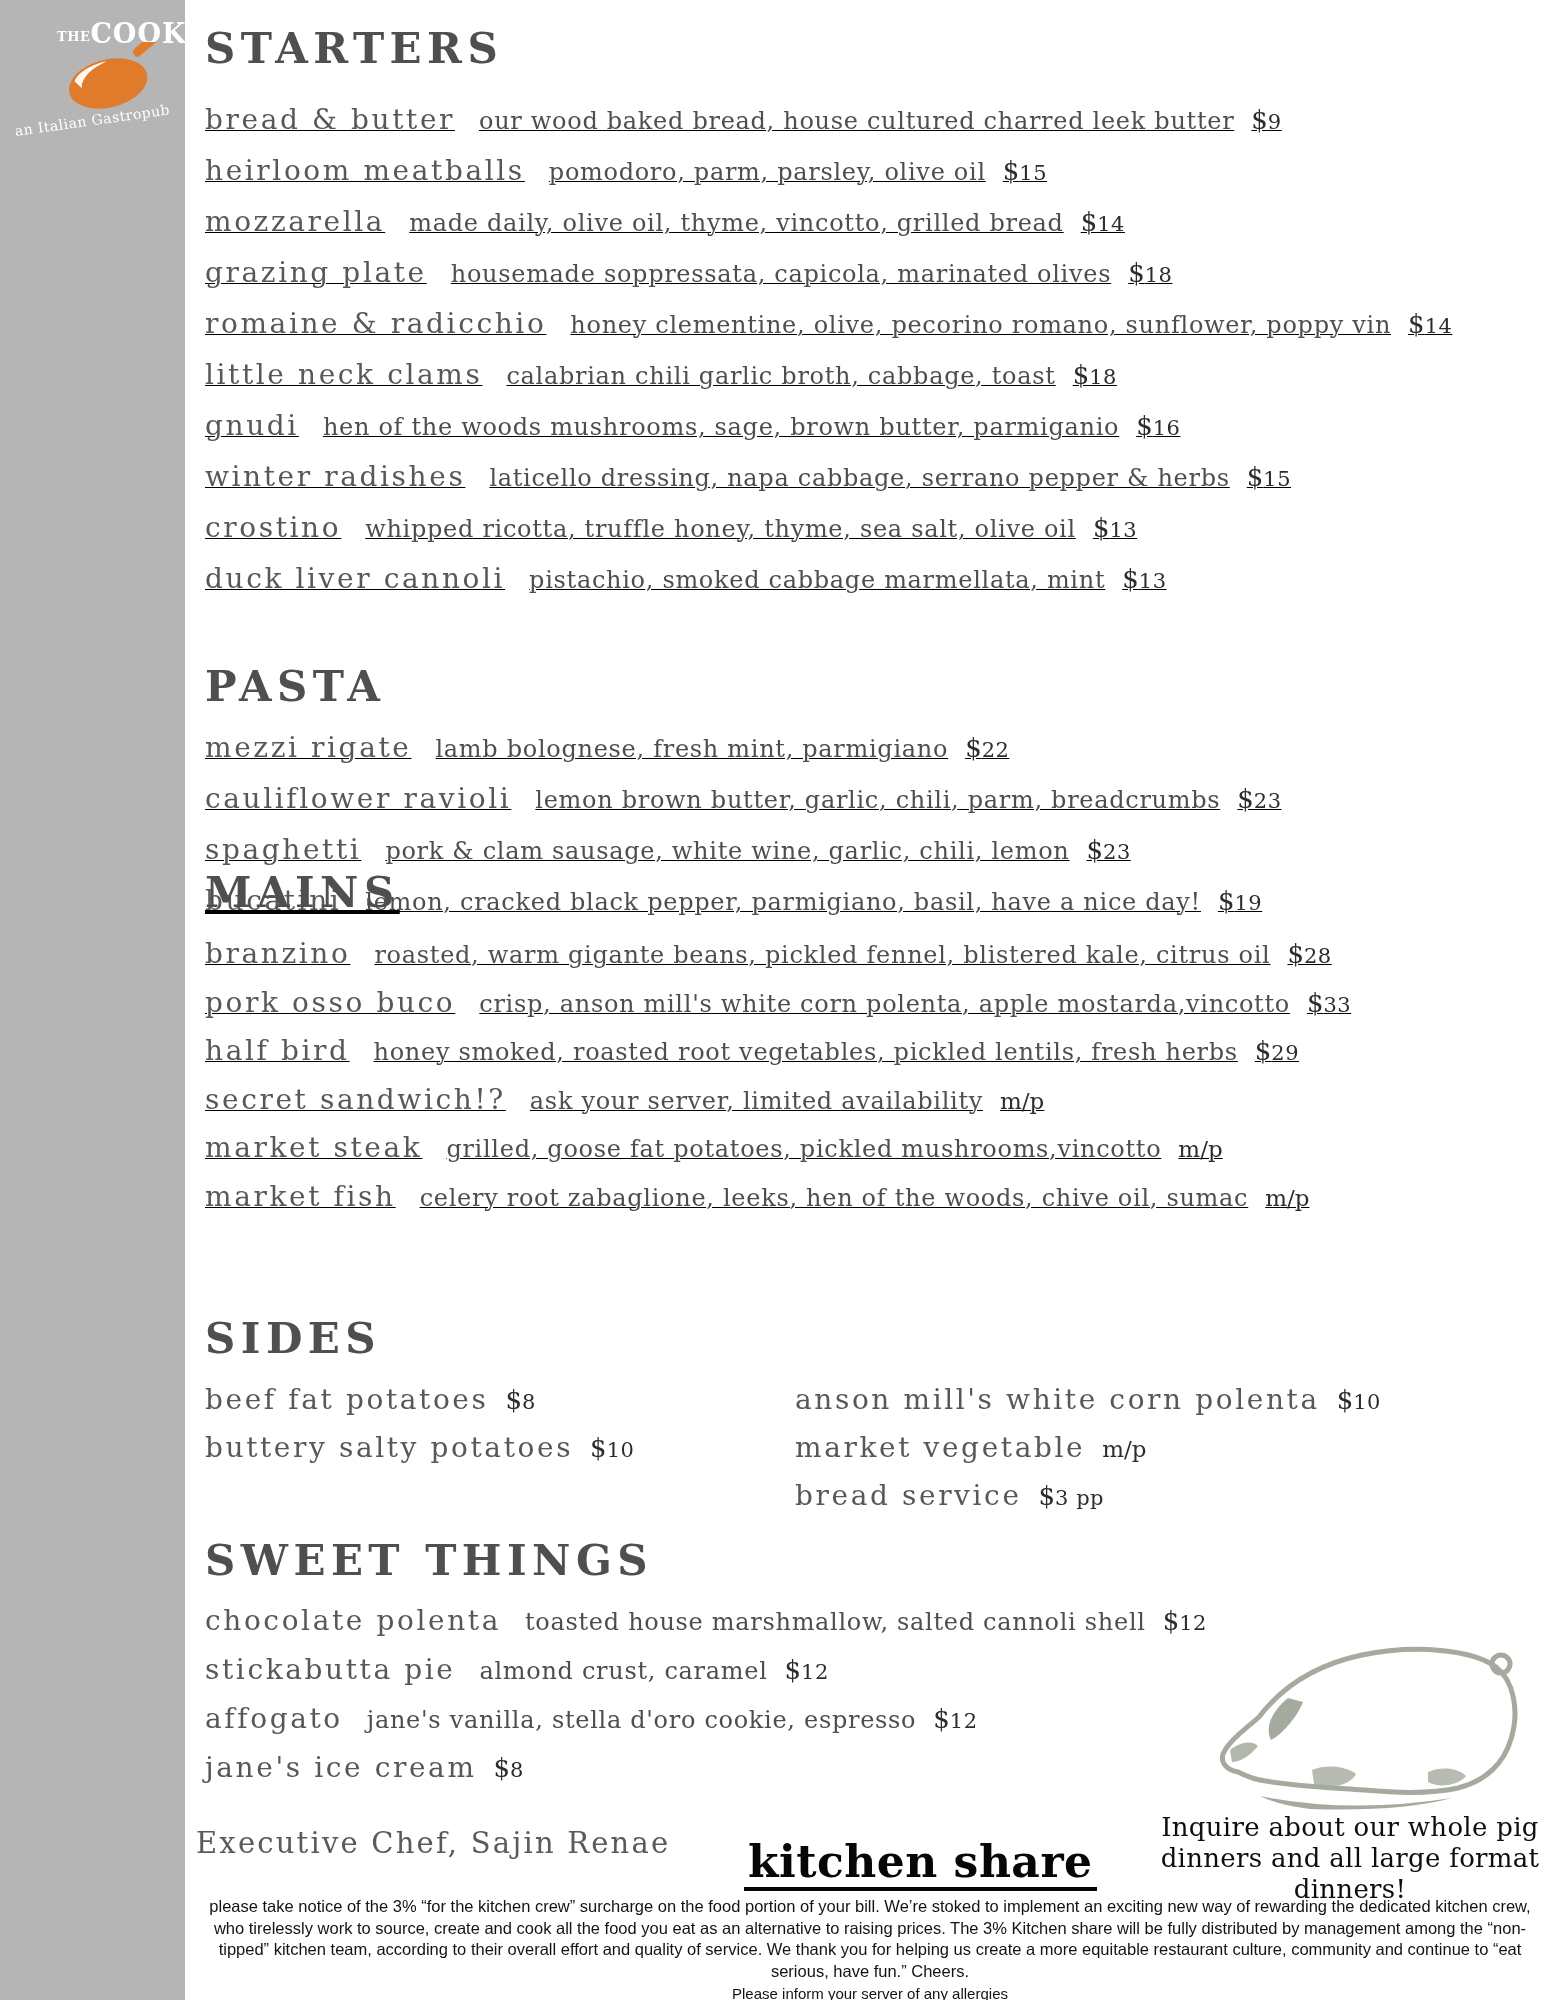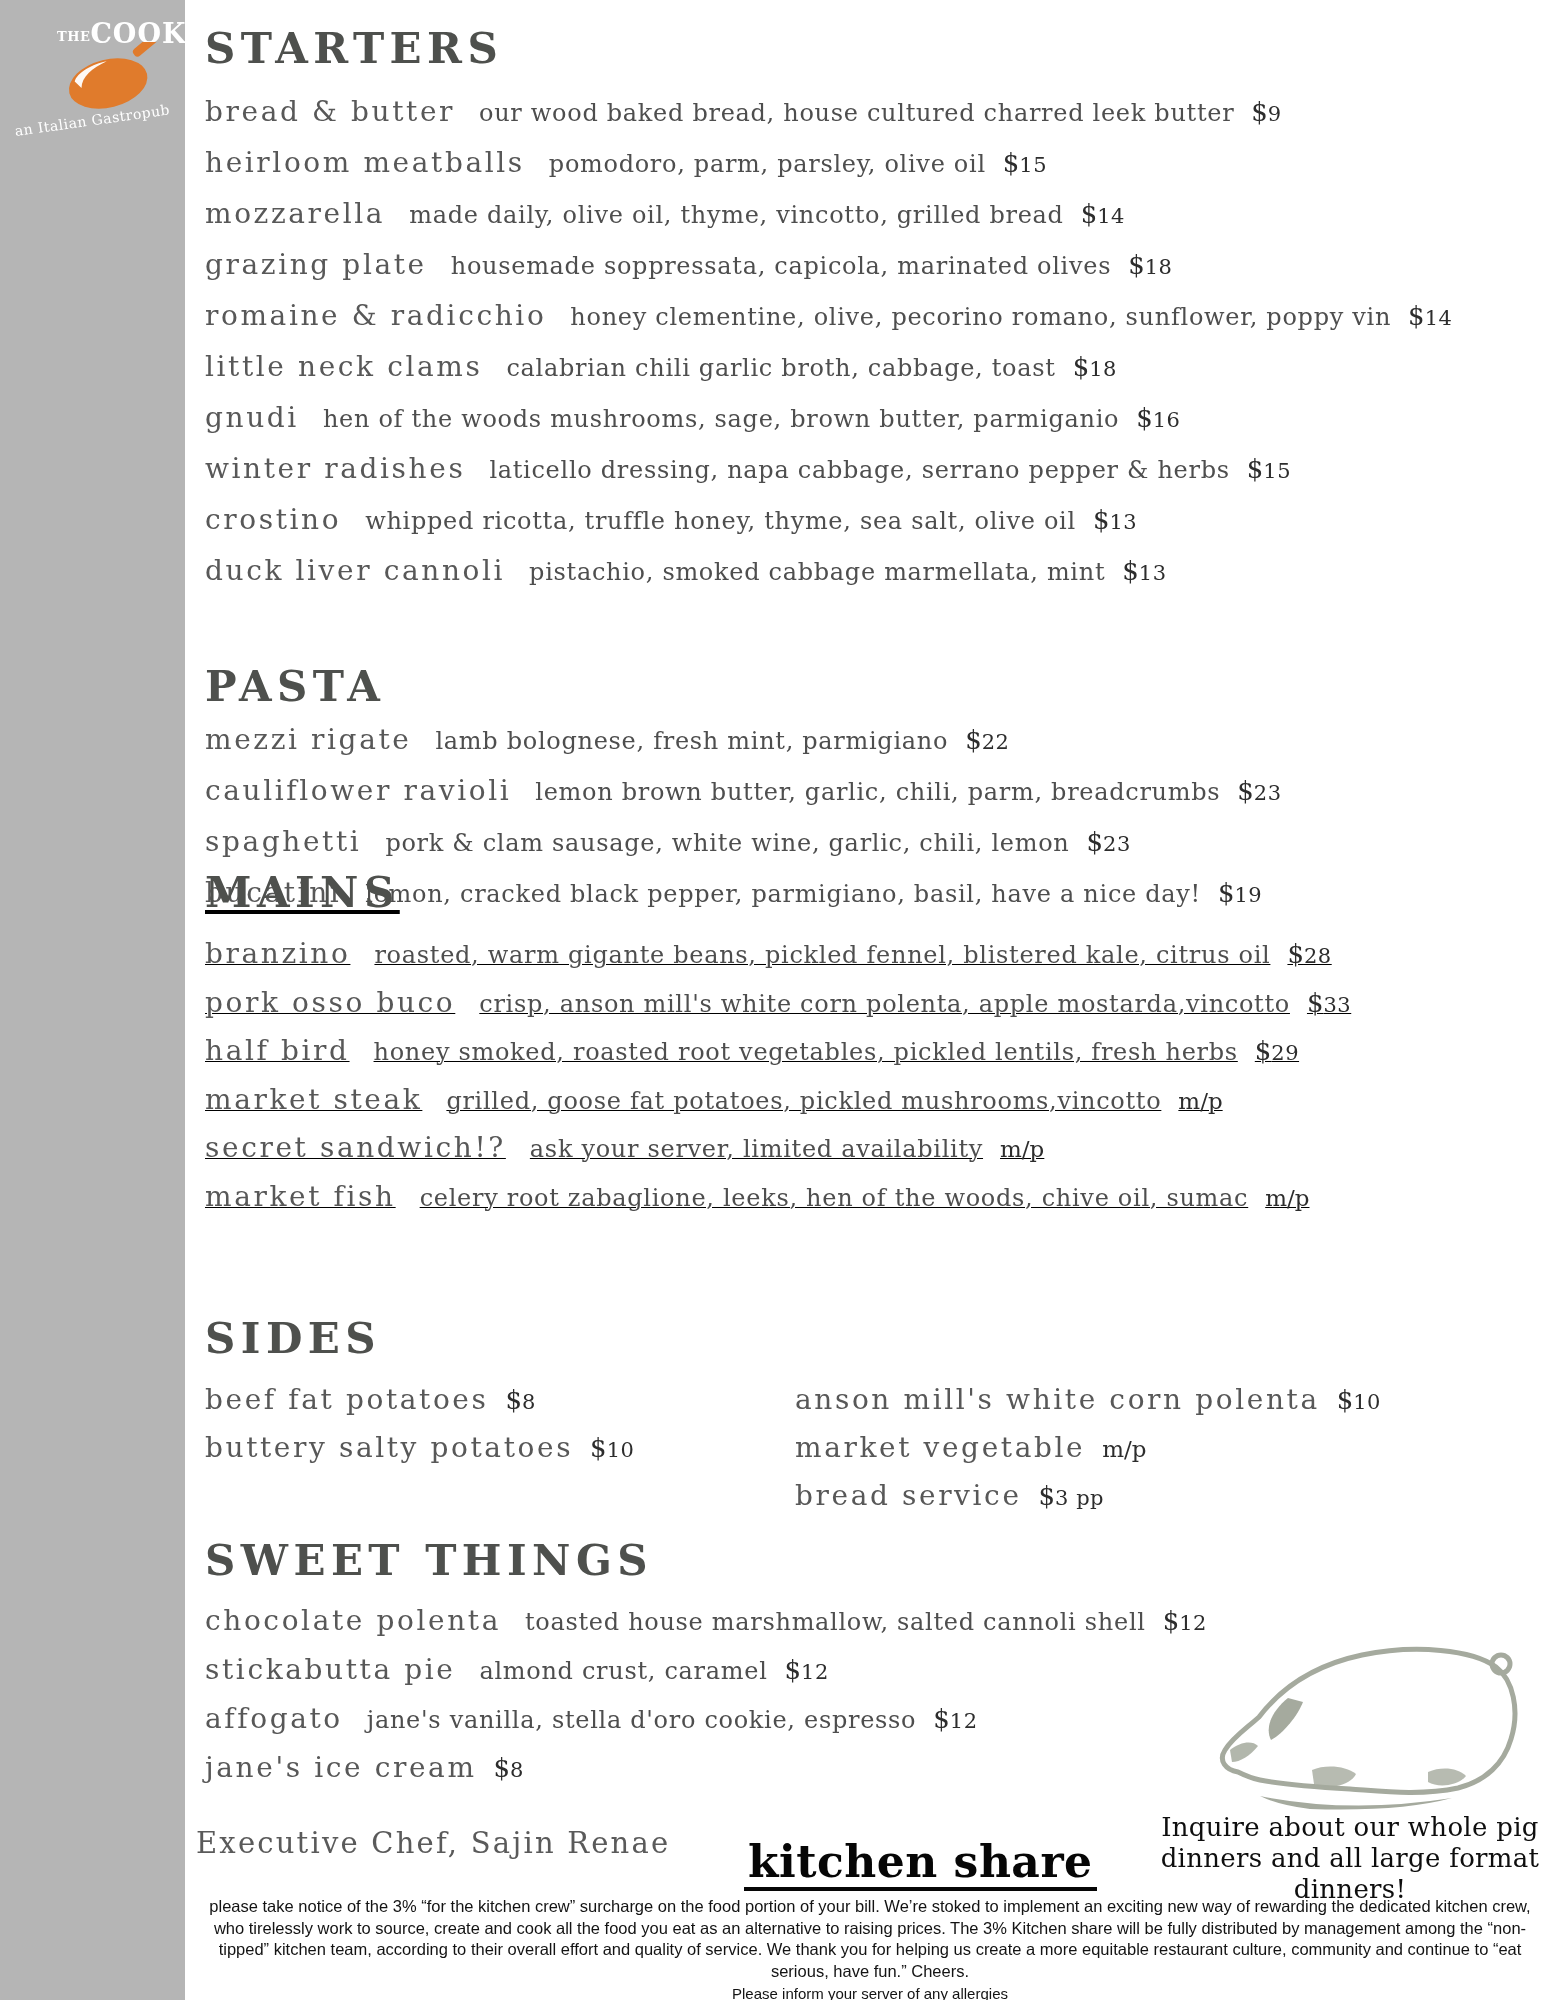--- a/index.html
+++ b/index.html
@@ -25,21 +25,21 @@
   .sec-sides{top:1316px;}
   .sec-sweets{top:1538px;}
   h2{margin:0;font-size:42px;line-height:46px;font-weight:700;color:#4e504d;letter-spacing:.13em;}
   .items{margin:0;}
   .sec-starters .items{margin-top:22px;}
   .sec-pasta .items{margin-top:12px;}
   .sec-mains .items{margin-top:14px;}
   .sec-sides .items{margin-top:14px;}
   .sec-sweets .items{margin-top:12px;}
   .row{white-space:nowrap;height:50px;line-height:50px;}
-  .sec-starters .row,.sec-pasta .row{height:51px;line-height:36px;}
+  .sec-starters .row,.sec-pasta .row{height:51px;line-height:51px;text-decoration:underline;}
   .sec-mains .row{height:48.5px;line-height:48.5px;}
   .sec-sides .row{height:48px;line-height:48px;}
   .sec-sweets .row{height:49px;line-height:49px;}
   .nm{font-size:28px;color:#585858;letter-spacing:2.6px;}
   .ds{font-size:24px;color:#4e4e4e;letter-spacing:.7px;margin-left:24px;}
   .pr{margin-left:17px;color:#2d2d2d;}
   .pr .dollar{font-size:26px;}
   .pr .digits{font-size:21px;letter-spacing:.5px;}
   .pr.mp{font-size:23px;}
   .sides-cols{display:flex;}
@@ -106,22 +106,22 @@
         <div class="row"><span class="nm">bucatini</span><span class="ds">lemon, cracked black pepper, parmigiano, basil, have a nice day!</span><span class="pr"><span class="dollar">$</span><span class="digits">19</span></span></div>
       </div>
   </div>
 
   <div class="section sec-mains">
     <h2>MAINS</h2>
     <div class="items">
         <div class="row"><span class="nm">branzino</span><span class="ds">roasted, warm gigante beans, pickled fennel, blistered kale, citrus oil</span><span class="pr"><span class="dollar">$</span><span class="digits">28</span></span></div>
         <div class="row"><span class="nm">pork osso buco</span><span class="ds">crisp, anson mill's white corn polenta, apple mostarda,vincotto</span><span class="pr"><span class="dollar">$</span><span class="digits">33</span></span></div>
         <div class="row"><span class="nm">half bird</span><span class="ds">honey smoked, roasted root vegetables, pickled lentils, fresh herbs</span><span class="pr"><span class="dollar">$</span><span class="digits">29</span></span></div>
+        <div class="row"><span class="nm">secret sandwich!?</span><span class="ds">ask your server, limited availability</span><span class="pr mp">m/p</span></div>
         <div class="row"><span class="nm">market steak</span><span class="ds">grilled, goose fat potatoes, pickled mushrooms,vincotto</span><span class="pr mp">m/p</span></div>
-        <div class="row"><span class="nm">secret sandwich!?</span><span class="ds">ask your server, limited availability</span><span class="pr mp">m/p</span></div>
         <div class="row"><span class="nm">market fish</span><span class="ds">celery root zabaglione, leeks, hen of the woods, chive oil, sumac</span><span class="pr mp">m/p</span></div>
       </div>
   </div>
 
   <div class="section sec-sides">
     <h2>SIDES</h2>
     <div class="items sides-cols">
       <div class="col-left">
           <div class="row"><span class="nm">beef fat potatoes</span><span class="pr"><span class="dollar">$</span><span class="digits">8</span></span></div>
           <div class="row"><span class="nm">buttery salty potatoes</span><span class="pr"><span class="dollar">$</span><span class="digits">10</span></span></div>

